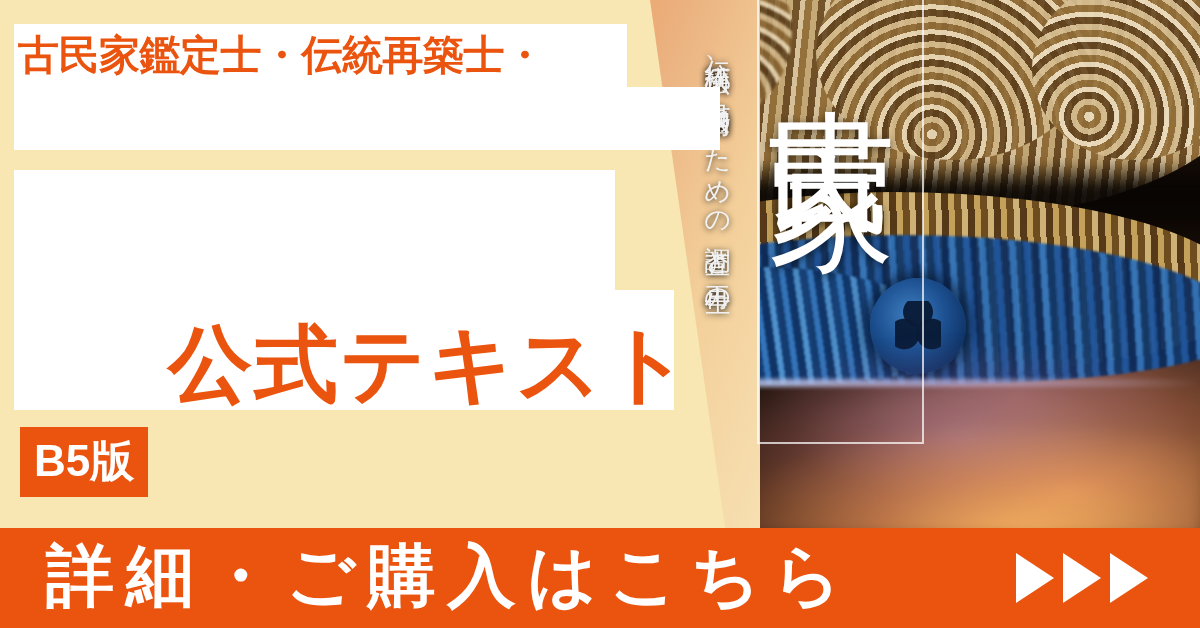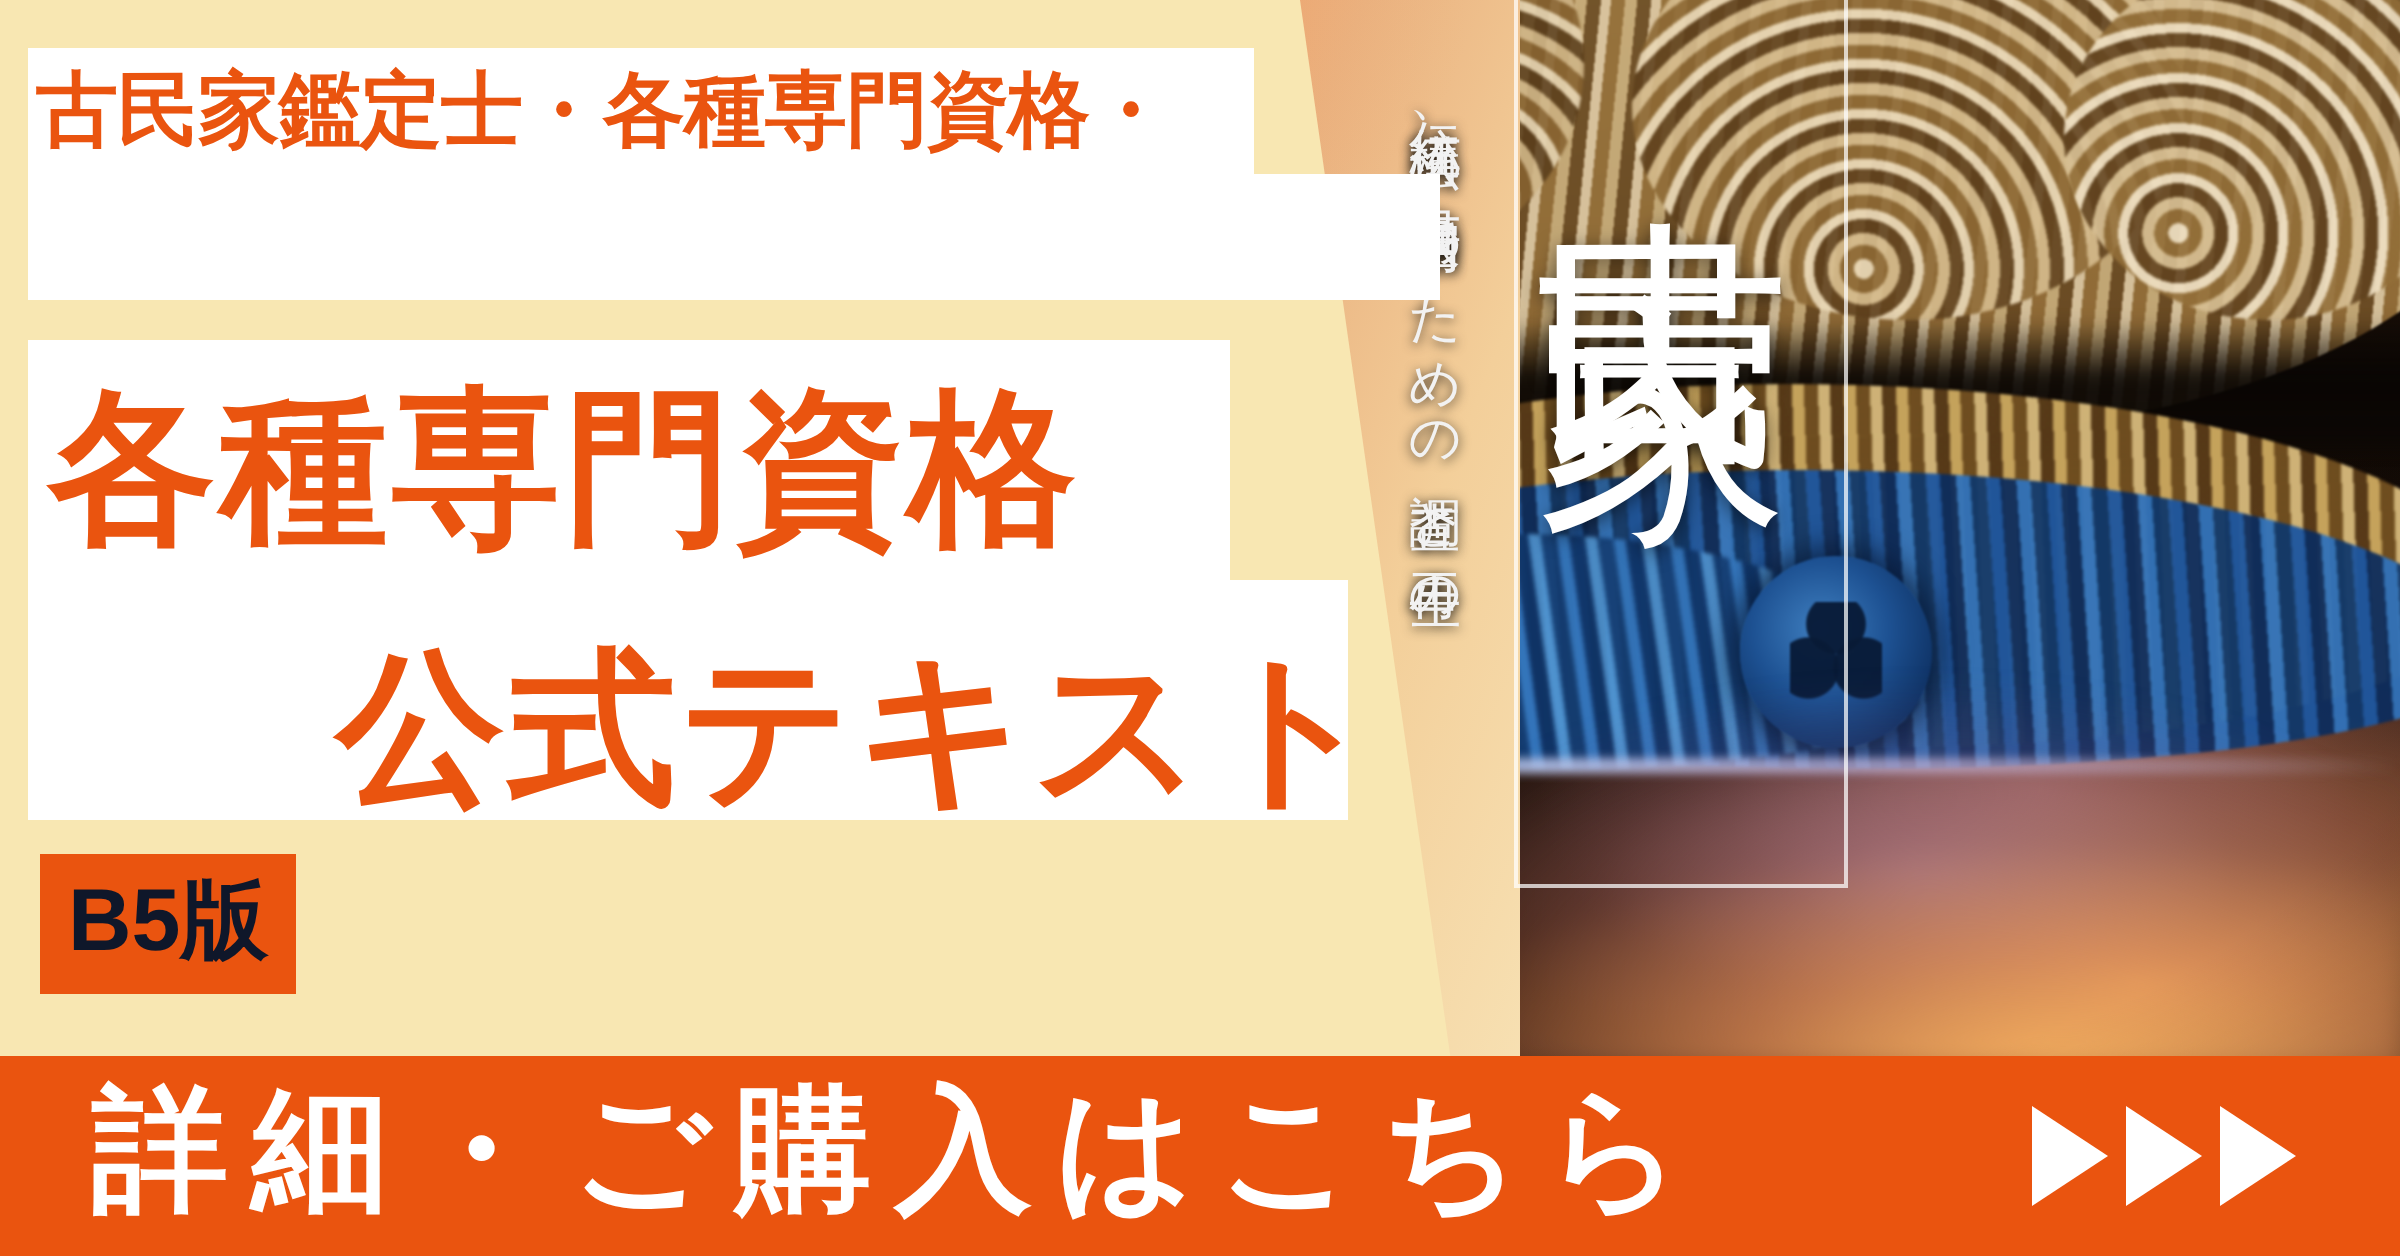--- a/index.html
+++ b/index.html
@@ -189,21 +189,21 @@
   }
   .head-l2{
     position:absolute;left:168px;top:284px;
     color:#ea540f;font-weight:700;font-size:84px;line-height:104px;
     letter-spacing:2px;white-space:pre;margin-top:28px;
   }
 
   
   .badge-b5{
     position:absolute;left:20px;top:427px;
-    background:#ea540f;color:#0f172a;
+    background:#ea540f;color:#ffffff;
     font-weight:700;font-size:44px;line-height:1;
     padding:12px 14px 14px 14px;
     letter-spacing:0px;white-space:pre;
   }
   .price-text{
     position:absolute;left:176px;top:430px;
     color:#ea540f;font-weight:400;font-size:52px;line-height:68px;
     letter-spacing:0px;white-space:pre;
   }
 
@@ -281,24 +281,23 @@
   <div class="warm-bg"></div>
   <div class="warm-bg2"></div>
 
   <div class="cream-panel"></div>
 
   <div class="cover-frame"></div>
   <div class="cover-title">古民家</div>
   <div class="cover-sub">伝統構法、古民家活用のための調査と再生の</div>
 
   <div class="panel-certs"></div>
-  <div class="certs-text">古民家鑑定士・各種専門資格・</div>
+  <div class="certs-text">古民家鑑定士・伝統再築士・</div>
 
   <div class="panel-head"></div>
-  <div class="head-l1">各種専門資格</div>
   <div class="head-l2">公式テキスト</div>
 
   <div class="badge-b5">B5版</div>
 
   <div class="cta-bar"></div>
   <div class="cta-text">詳細・ご購入はこちら</div>
   <div class="cta-arrows">
     <span class="tri"></span>
     <span class="tri"></span>
     <span class="tri"></span>

